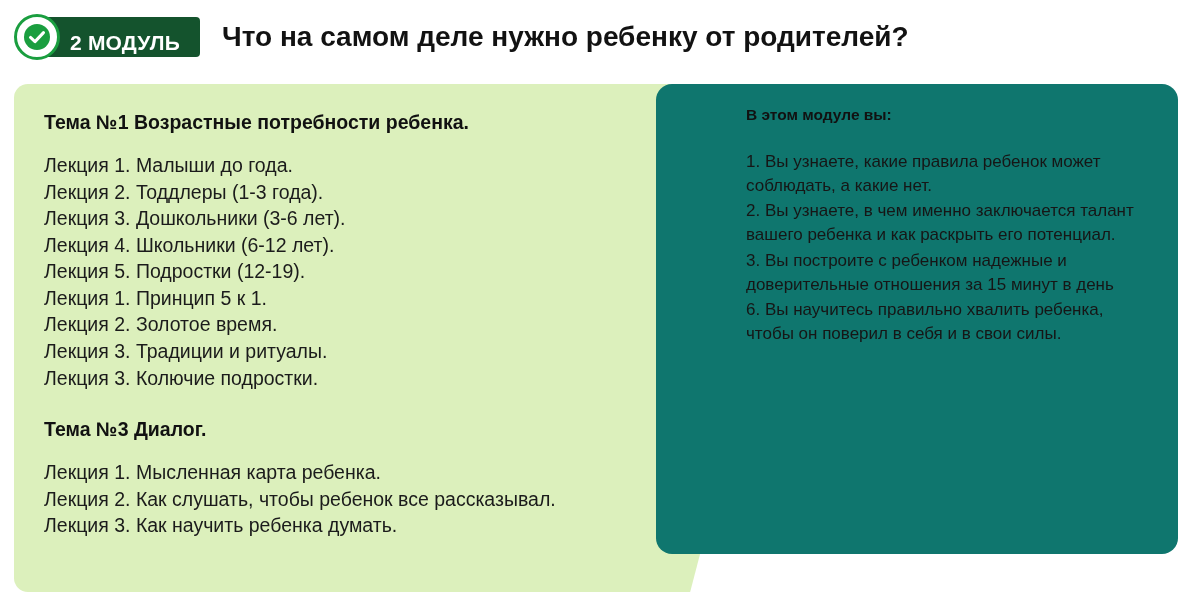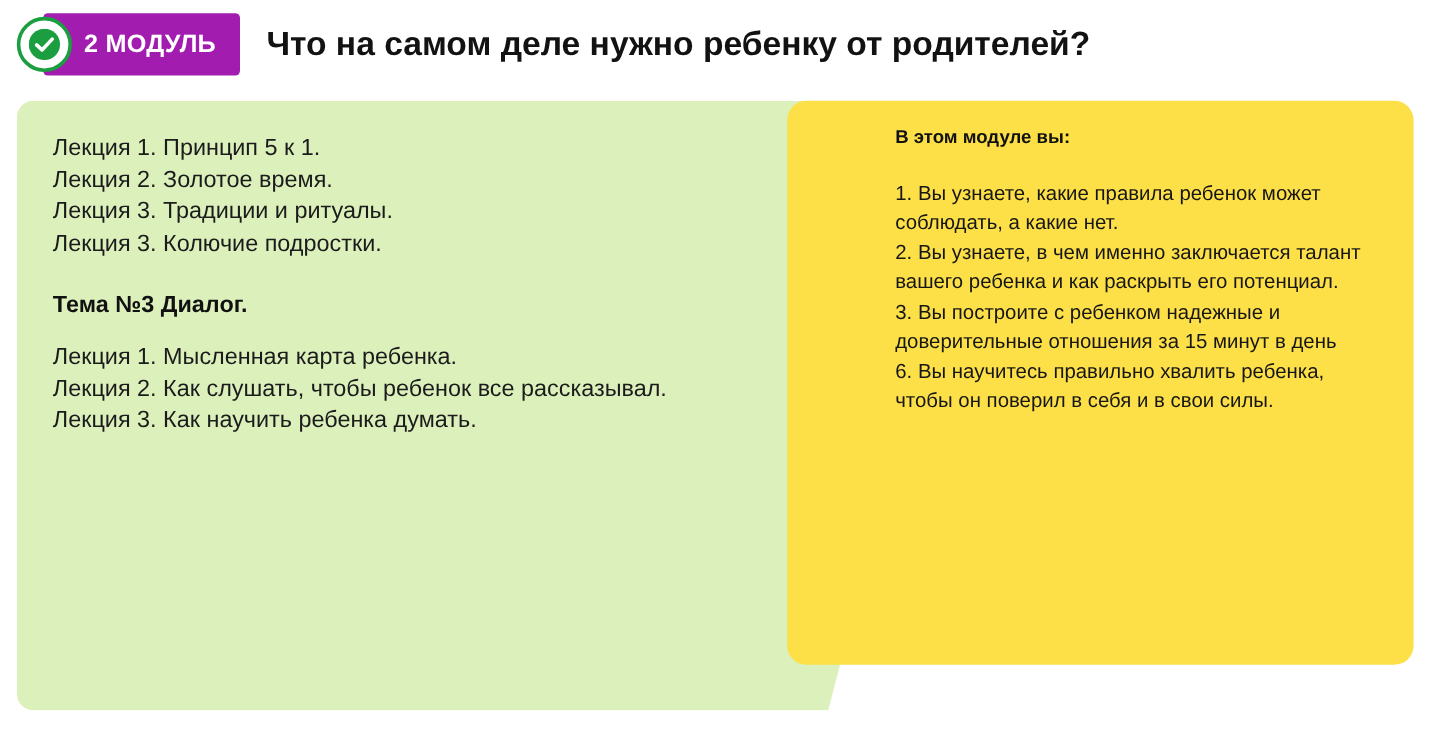--- a/index.html
+++ b/index.html
@@ -35,28 +35,28 @@
     border: 3px solid #1a9e3f;
     display: flex;
     align-items: center;
     justify-content: center;
     box-sizing: border-box;
     flex: none;
     z-index: 3;
   }
   .check-badge svg { display: block; }
   .module-pill {
-    height: 52px;
-    background: #a21caf;
+    height: 28px;
+    background: #14532d;
     color: #ffffff;
     font-size: 21px;
     font-weight: bold;
     display: flex;
     align-items: center;
-    padding: 0 20px 0 34px;
+    padding: 12px 20px 0 34px;
     margin-left: -24px;
     border-radius: 4px;
     letter-spacing: 0.2px;
     z-index: 2;
   }
   .header-title {
     font-size: 28px;
     font-weight: bold;
     color: #121212;
     margin-left: 22px;
@@ -93,21 +93,21 @@
   }
   .lecture-block { margin-bottom: 0; }
 
   
   .blue-panel {
     position: absolute;
     left: 656px;
     top: 84px;
     width: 522px;
     height: 470px;
-    background: #fde047;
+    background: #0f766e;
     border-radius: 16px;
     box-sizing: border-box;
     padding: 22px 36px 0 90px;
   }
   .blue-title {
     font-size: 15.5px;
     font-weight: bold;
     color: #111111;
     margin: 0 0 26px 0;
   }
@@ -129,20 +129,30 @@
     </svg>
   </div>
   <div class="module-pill">
     <span>2 МОДУЛЬ</span>
   </div>
   <div class="header-title">Что на самом деле нужно ребенку от родителей?</div>
 </div>
 
 <div class="green-panel">
 
+  <div>
+    <p class="topic">Тема №1 Возрастные потребности ребенка.</p>
+    <div class="lecture-block">
+      <p class="lecture">Лекция 1. Малыши до года.</p>
+      <p class="lecture">Лекция 2. Тоддлеры (1-3 года).</p>
+      <p class="lecture">Лекция 3. Дошкольники (3-6 лет).</p>
+      <p class="lecture">Лекция 4. Школьники (6-12 лет).</p>
+      <p class="lecture">Лекция 5. Подростки (12-19).</p>
+    </div>
+  </div>
 
   <div>
     <div class="lecture-block">
       <p class="lecture">Лекция 1. Принцип 5 к 1.</p>
       <p class="lecture">Лекция 2. Золотое время.</p>
       <p class="lecture">Лекция 3. Традиции и ритуалы.</p>
       <p class="lecture">Лекция 3. Колючие подростки.</p>
     </div>
   </div>
 

